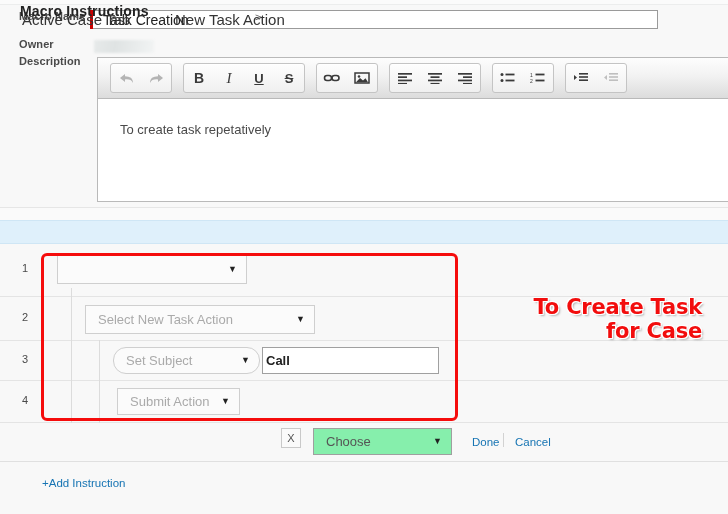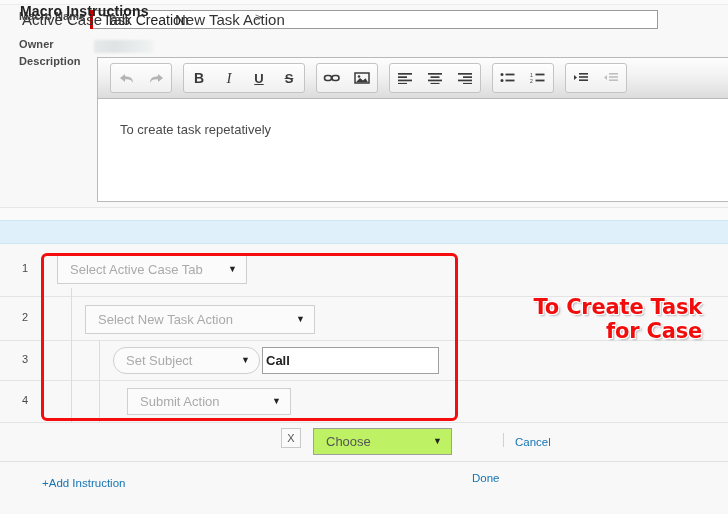--- a/index.html
+++ b/index.html
@@ -198,21 +198,21 @@
   .sel .caret {
     position: absolute;
     right: 9px;
     color: #222;
     font-size: 9px;
     line-height: 1;
   }
   #sel-1 { left: 57px;  top: 10px; width: 190px; height: 30px; }
   #sel-2 { left: 85px;  top: 8px;  width: 230px; height: 29px; text-align: right; }
   #sel-3 { left: 113px; top: 6px;  width: 147px; height: 27px; border-radius: 13px; }
-  #sel-4 { left: 127px; top: 7px;  width: 164px; height: 27px; }
+  #sel-4 { left: 117px; top: 7px;  width: 123px; height: 27px; }
 
   #subject-input {
     position: absolute;
     left: 262px; top: 6px;
     width: 177px; height: 27px;
     box-sizing: border-box;
     border: 1px solid #a0a0a0;
     background: #fff;
     font-family: "Liberation Sans", sans-serif;
     font-size: 13px;
@@ -287,38 +287,38 @@
     align-items: center;
     justify-content: center;
     z-index: 45;
   }
   #choose-select {
     position: absolute;
     left: 313px; top: 428px;
     width: 139px; height: 27px;
     box-sizing: border-box;
     border: 1px solid #9f9f9f;
-    background: #bef264;
+    background: #86efac;
     font-size: 13px;
     color: #555;
     display: flex;
     align-items: center;
     padding-left: 12px;
     z-index: 45;
   }
   #choose-select .caret {
     position: absolute; right: 9px; color: #222; font-size: 9px; line-height: 1;
   }
   .link {
     position: absolute;
     font-size: 11.5px;
     color: #1674b3;
     cursor: pointer;
   }
-  #done-link   { left: 472px; top: 436px; margin-top: 36px; }
+  #done-link   { left: 472px; top: 436px; }
   #cancel-link { left: 515px; top: 436px; text-align: center; }
   #link-divider {
     position: absolute;
     left: 503px; top: 433px;
     width: 1px; height: 14px;
     background: #d2d2d2;
   }
   #add-instruction {
     position: absolute;
     left: 42px; top: 477px;
@@ -461,21 +461,20 @@
 
   <div class="sect-gap"></div>
   <div class="sect-header"></div>
   <div class="sect-header-title">Macro Instructions</div>
 
   <div class="instr-area">
 
     <div class="instr-row" id="instr-row-1">
       <div class="row-num" style="top:18px;">1</div>
       <div class="sel" id="sel-1">
-        <span>Select Active Case Tab</span>
         <span class="caret">▼</span>
       </div>
     </div>
 
     <div class="instr-row" id="instr-row-2">
       <div class="row-num" style="top:14px;">2</div>
       <div class="vrule" style="left:71px; top:-9px; height:53px;"></div>
       <div class="sel" id="sel-2">
         <span>Select New Task Action</span>
         <span class="caret">▼</span>

